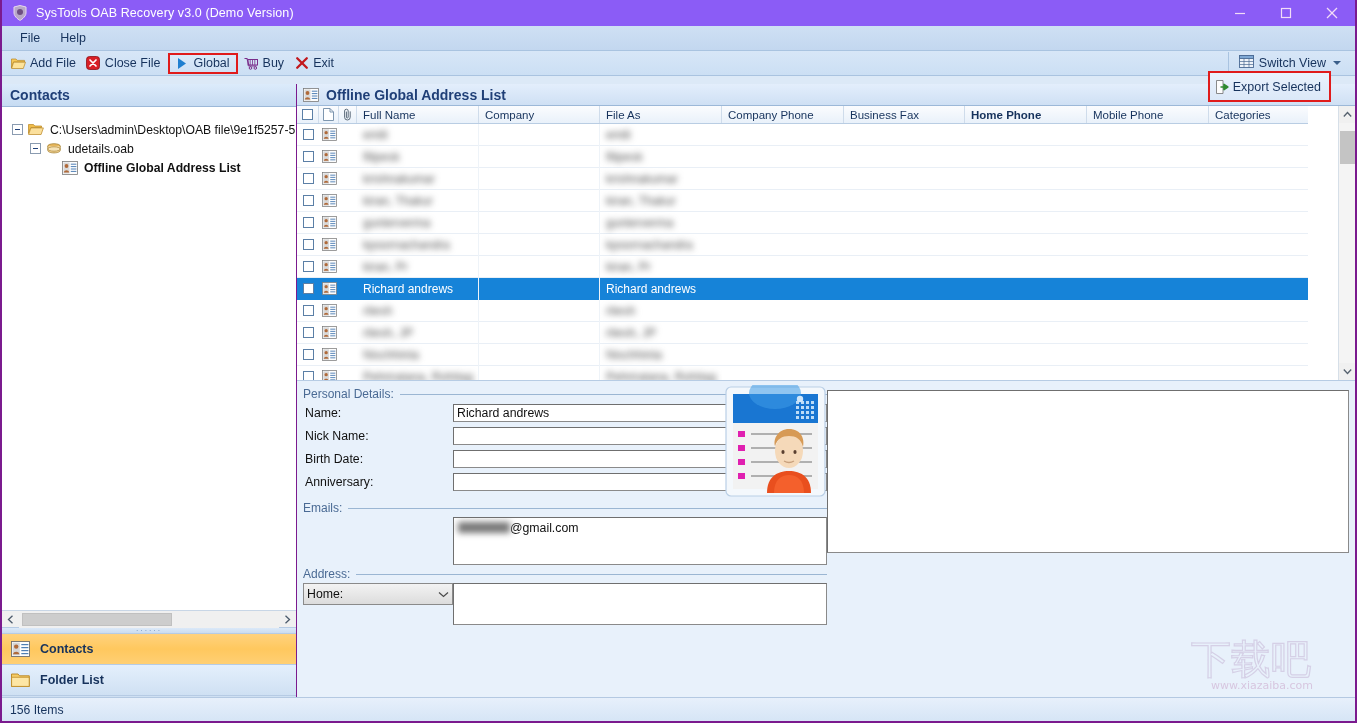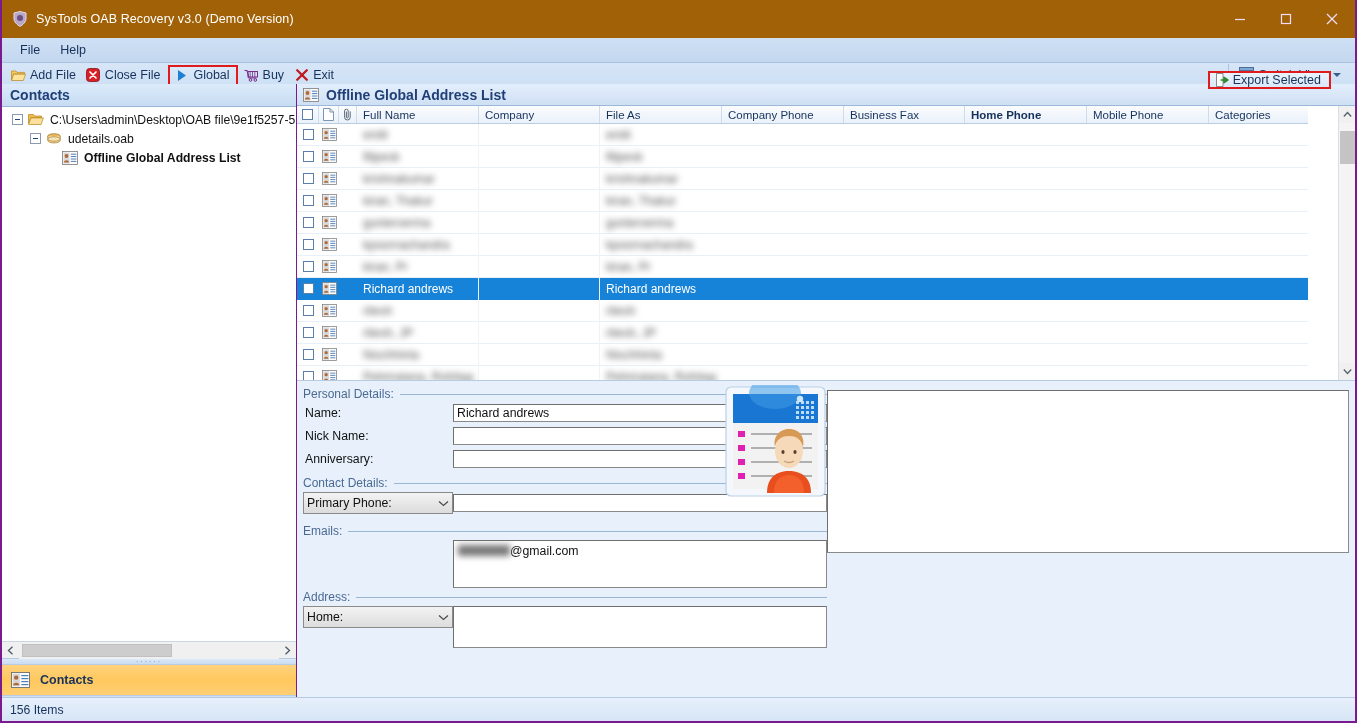--- a/index.html
+++ b/index.html
@@ -14,22 +14,22 @@
     width: 1357px; height: 723px;
     position: relative;
     background: #dce9f7;
     border: 2px solid #7b1a8e;
     border-top: none;
     overflow: hidden;
   }
 
   
   .titlebar {
-    height: 38px;
-    background: #a16207;
+    height: 26px;
+    background: #8b5cf6;
     display: flex;
     align-items: center;
     position: relative;
   }
   .tb-icon {
     width: 18px; height: 18px;
     margin-left: 9px; margin-right: 7px;
     position: relative;
     flex: 0 0 auto;
   }
@@ -127,21 +127,21 @@
     display: flex; align-items: center;
     padding-left: 8px;
     color: #1f3f77;
     font-weight: bold;
     font-size: 14px;
   }
   .tree {
     flex: 1 1 auto;
     background: #ffffff;
     overflow: hidden;
-    padding-top: 3px;
+    padding-top: 13px;
     position: relative;
   }
   .tnode { display:flex; align-items:center; height:19px; white-space:nowrap; font-size:12.2px; color:#111;}
   .tnode.lvl1 { padding-left: 10px; }
   .tnode.lvl2 { padding-left: 28px; }
   .tnode.lvl3 { padding-left: 60px; font-weight: bold; }
   .expander {
     width: 11px; height: 11px;
     border: 1px solid #8a9bb0;
     background: #fff;
@@ -207,21 +207,21 @@
     position: relative;
   }
   .rp-header .ic{width:17px;height:15px;display:flex;align-items:center;}
   .export-sel {
     position:absolute; right:24px; top:-13px;
     display:flex; align-items:center; gap:4px;
     border:2px solid #e01b1b;
     background: linear-gradient(to bottom,#eaf2fc,#dbe8f8);
     padding: 2px 8px 2px 5px;
     font-weight:normal; font-size:12.5px; color:#16325c;
-    height: 18px;
+    height: 31px;
   }
 
   
   .gridwrap { position:relative; background:#fff; height: 274px; flex:0 0 274px; display:flex;gap:30px;}
   .grid { flex:1 1 auto; min-width:0; overflow:hidden; background:#fff;}
   .ghead {
     display:flex; height:18px;
     background: linear-gradient(to bottom,#fafcfe 0%,#e8f0f9 100%);
     border-bottom:1px solid #b9cde3;
     font-size:11.5px; color:#16325c;
@@ -508,20 +508,29 @@
               <circle cx="5.2" cy="5.6" r="2.2" fill="#b06a3a"></circle>
               <path d="M2 13.3 C2.5 10 7.9 10 8.4 13.3 Z" fill="#b06a3a"></path>
               <line x1="10.3" y1="3.6" x2="17.4" y2="3.6" stroke="#4f7fb5" stroke-width="1.2"></line>
               <line x1="10.3" y1="6.6" x2="17.4" y2="6.6" stroke="#4f7fb5" stroke-width="1.2"></line>
               <line x1="10.3" y1="9.6" x2="17.4" y2="9.6" stroke="#4f7fb5" stroke-width="1.2"></line>
               <line x1="10.3" y1="12.6" x2="17.4" y2="12.6" stroke="#4f7fb5" stroke-width="1.2"></line>
             </svg>
           </span>
           <span>Contacts</span>
         </div>
+        <div class="navbtn">
+          <span class="ic">
+            <svg width="19" height="16" viewBox="0 0 19 16">
+              <path d="M0.5 2 L7 2 L8.5 3.8 L18.3 3.8 L18.3 14.5 L0.5 14.5 Z" fill="#f5cc67" stroke="#b9851f" stroke-width="0.9"></path>
+              <path d="M0.6 5.3 L18.2 5.3 L18.2 14.4 L0.6 14.4 Z" fill="#fde6a5" stroke="#b9851f" stroke-width="0.7"></path>
+            </svg>
+          </span>
+          <span>Folder List</span>
+        </div>
         <div class="navfill"></div>
       </div>
     </div>
 
     <div class="rightpane">
 
       <div class="rp-header">
         <span class="ic">
           <svg width="16" height="14" viewBox="0 0 16 14">
             <rect x="0.5" y="0.5" width="15" height="13" fill="#fdfdfd" stroke="#7a7a7a" stroke-width="0.8"></rect>
@@ -1005,42 +1014,29 @@
 
             <div class="frow">
               <div class="flabel">Name:</div>
               <div class="finput">Richard andrews</div>
             </div>
             <div class="frow">
               <div class="flabel">Nick Name:</div>
               <div class="finput"></div>
             </div>
             <div class="frow">
+              <div class="flabel">Birth Date:</div>
+              <div class="finput"></div>
+            </div>
+            <div class="frow">
               <div class="flabel">Anniversary:</div>
               <div class="finput"></div>
             </div>
           </div>
 
-          <div class="grp" style="margin-top:6px;">
-            <div class="grp-title">
-              <span>Contact Details:</span>
-              <span class="line"></span>
-            </div>
-            <div class="frow" style="height:26px;">
-              <div class="fselect">
-                <span>Primary Phone:</span>
-                <span class="chev">
-                  <svg width="11" height="7" viewBox="0 0 11 7">
-                      <path d="M1 1.5 L5.5 5.5 L10 1.5" fill="none" stroke="#4a4a4a" stroke-width="1.2"></path>
-                    </svg>
-                </span>
-              </div>
-              <div class="finput"></div>
-            </div>
-          </div>
 
           <div class="grp" style="margin-top:8px;">
             <div class="grp-title">
               <span>Emails:</span>
               <span class="line"></span>
             </div>
             <div style="display:flex; margin-top:2px;">
               <div style="width:150px;flex:0 0 150px;"></div>
               <div class="fbox" style="height:48px;">
                 <span class="blur-strong" style="display:inline-block;width:52px;height:11px;background:#777;vertical-align:-1px;"></span><span>@gmail.com</span>
@@ -1121,14 +1117,20 @@
           </div>
         </div>
       </div>
     </div>
   </div>
 
   <div class="statusbar">
     <span>156 Items</span>
   </div>
 
+  <div class="watermark">
+    <svg width="160" height="62" viewBox="0 0 160 62">
+      <text x="4" y="40" font-family="DejaVu Sans, sans-serif" font-size="40" fill="none" stroke="#c6b6d6" stroke-width="1.2">下载吧</text>
+      <text x="24" y="56" font-family="DejaVu Sans, sans-serif" font-size="11" fill="#c9a3c9">www.xiazaiba.com</text>
+    </svg>
+  </div>
 
 </div>
 
 </body></html>

